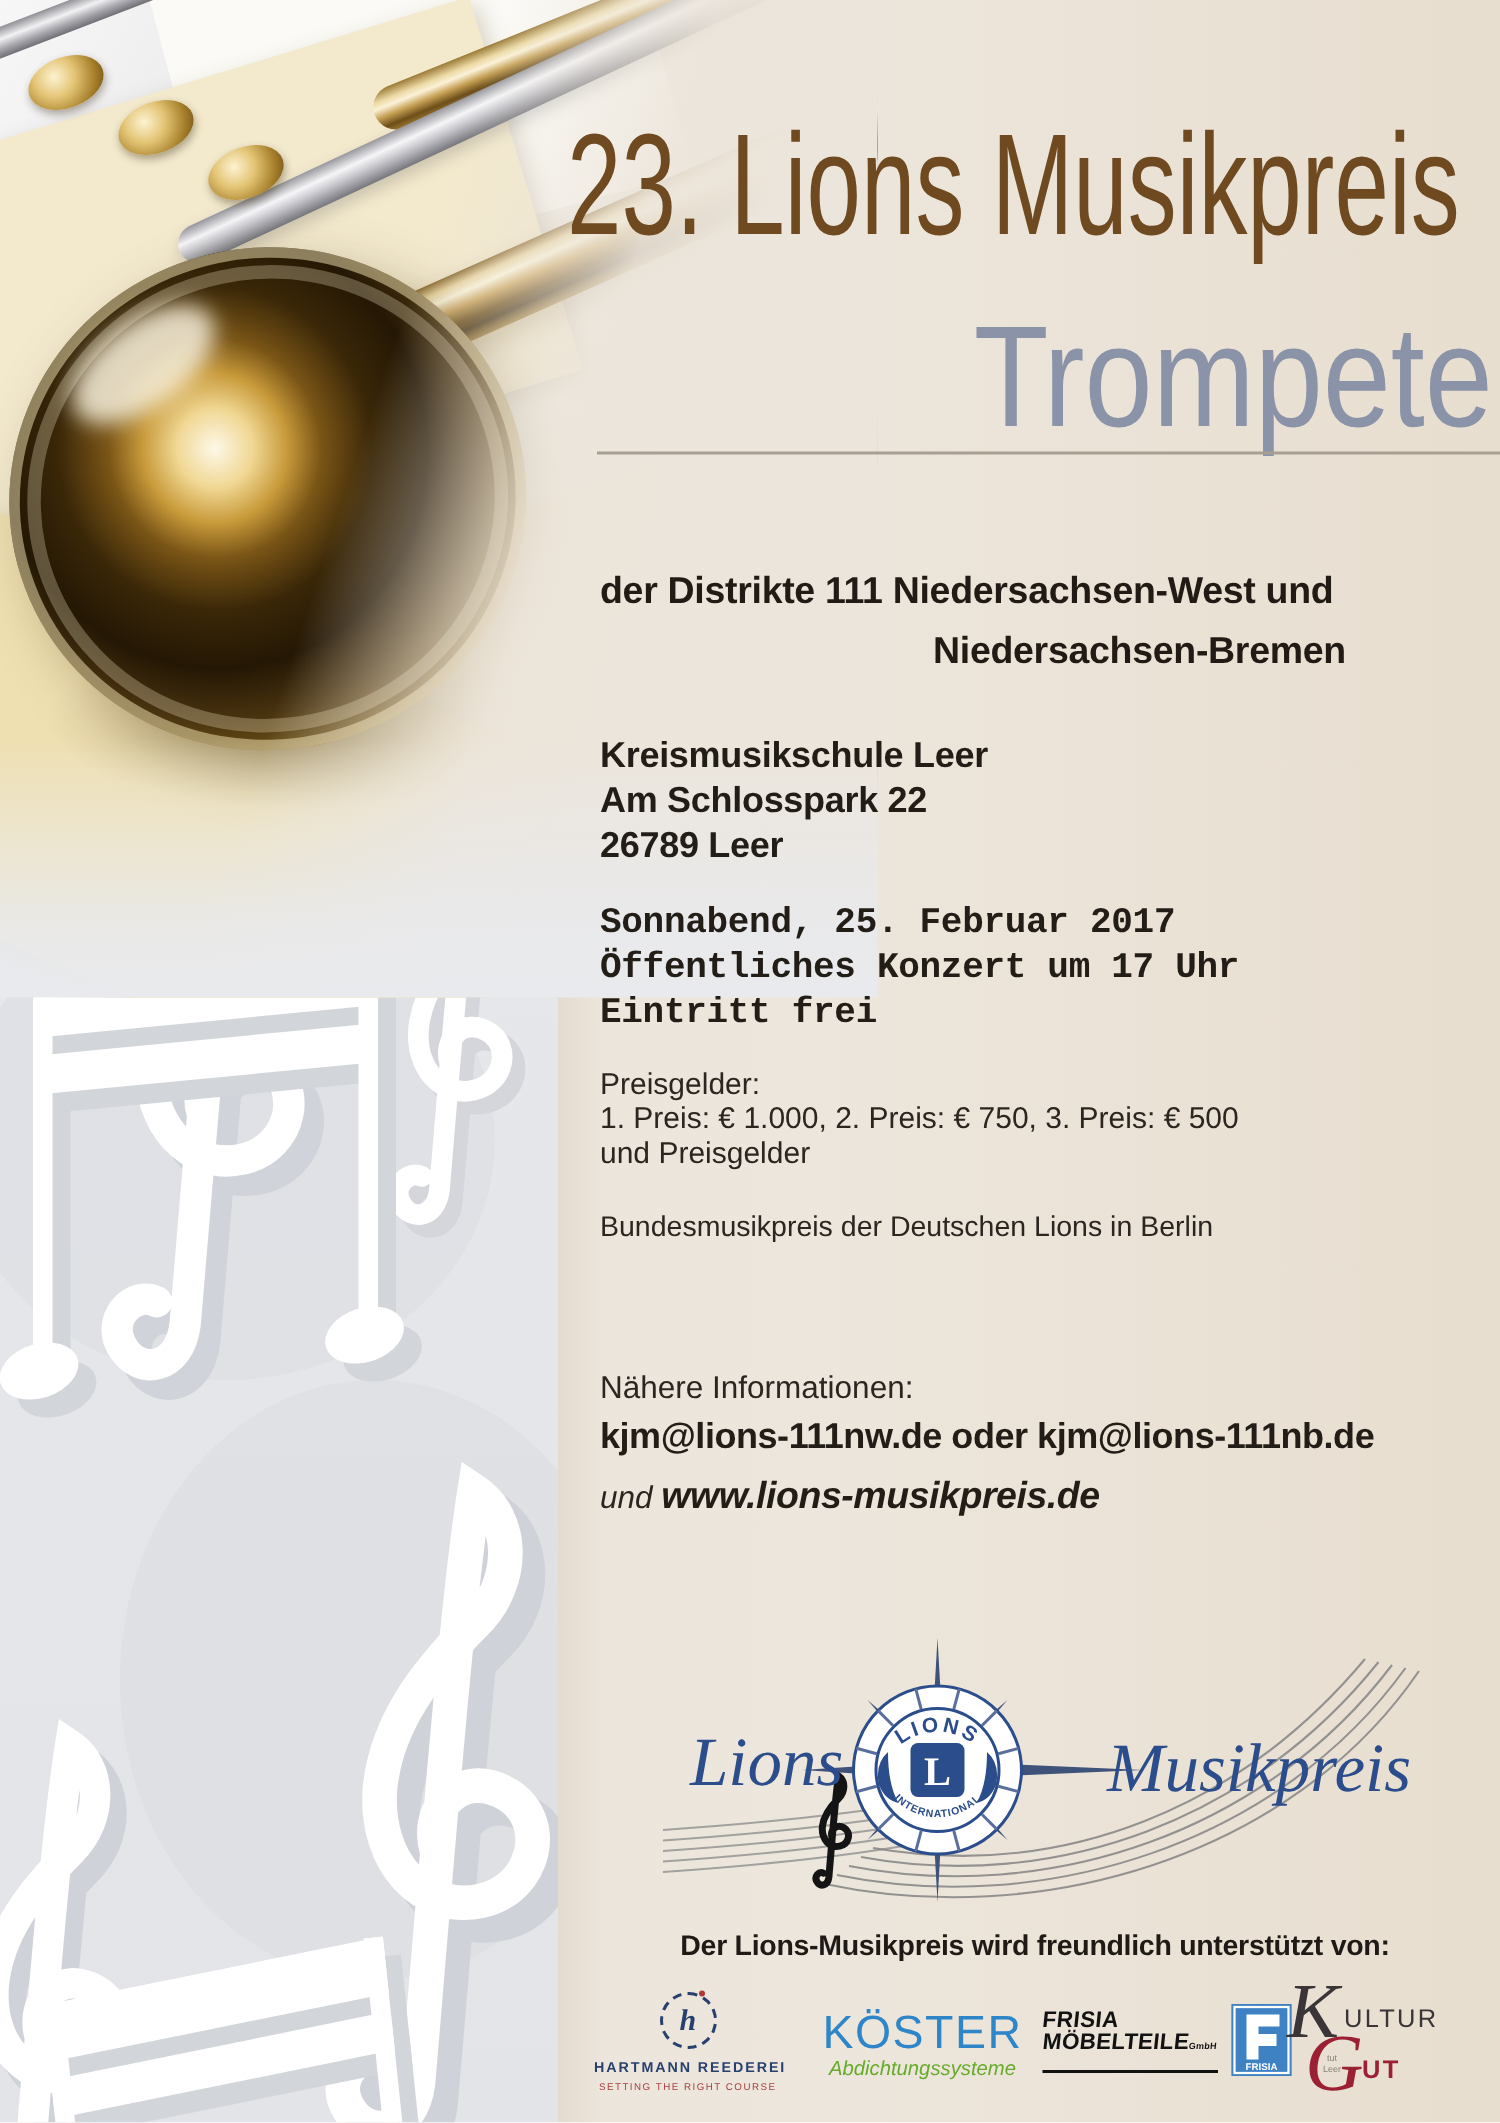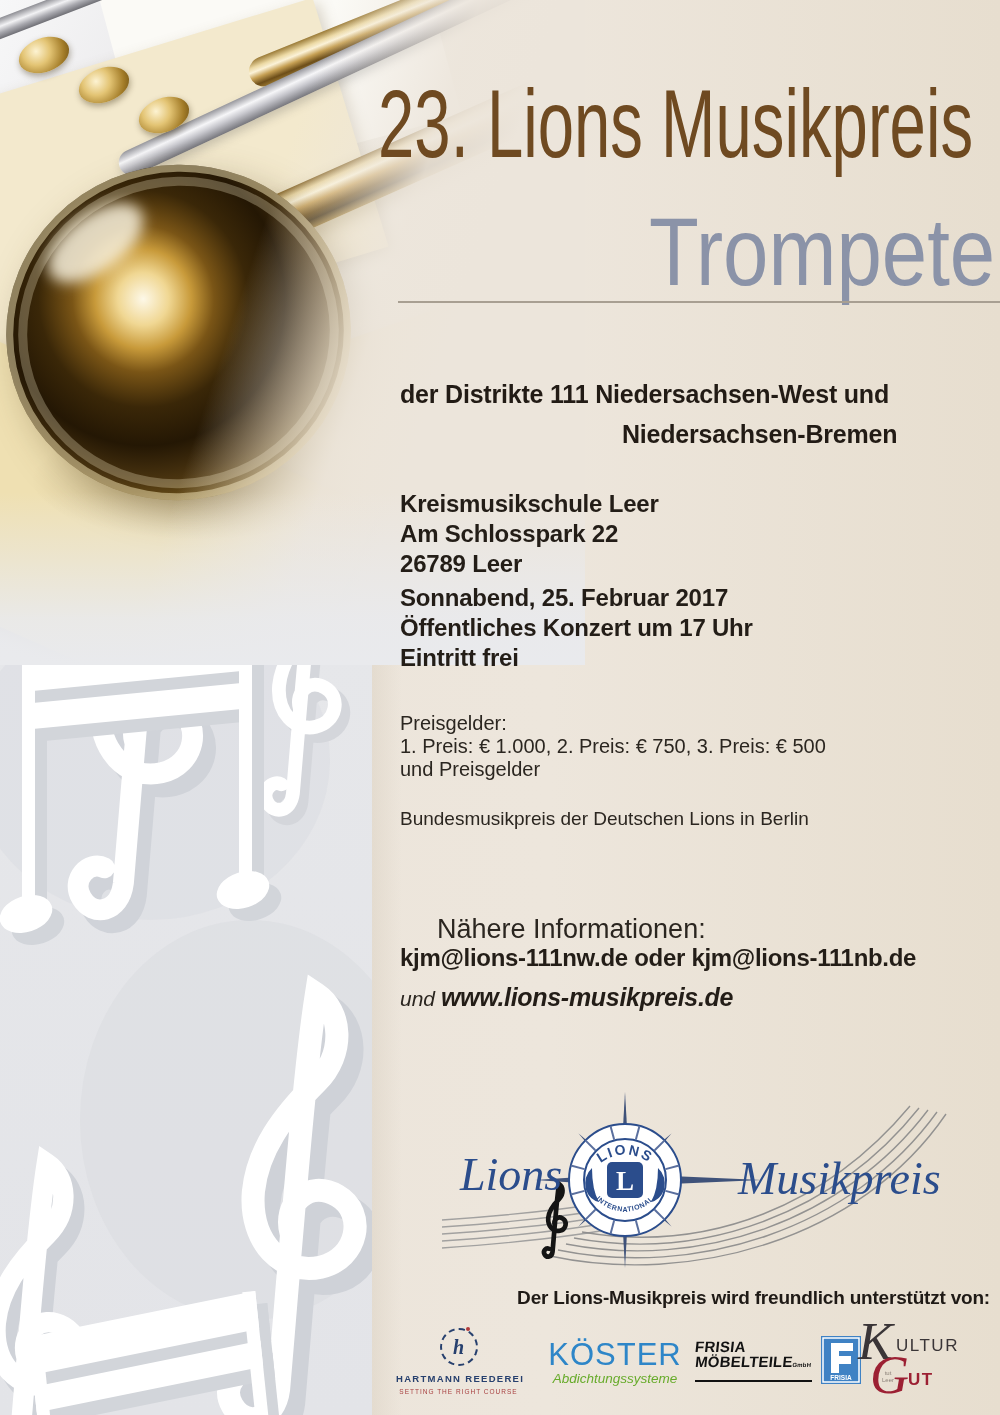--- a/index.html
+++ b/index.html
@@ -54,32 +54,32 @@
   .title{position:absolute;top:76px;right:27px;margin:0;font-size:96px;line-height:96px;font-weight:400;
     color:#6f4a21;white-space:nowrap;transform:scaleX(.68);transform-origin:right center;letter-spacing:0;}
   .subtitle{position:absolute;top:204px;right:5px;margin:0;font-size:96px;line-height:96px;font-weight:400;
     color:#8b93a8;white-space:nowrap;transform:scaleX(.85);transform-origin:right center;}
   .rule{position:absolute;top:301px;left:398px;right:0;height:2px;background:#a89f92;}
   .district{position:absolute;left:400px;top:374px;width:545px;font-size:25px;line-height:40px;font-weight:bold;
     color:#221b15;letter-spacing:-.2px;}
   .district .l2{padding-left:222px;}
   .block-b{position:absolute;left:400px;font-size:24px;line-height:30px;font-weight:bold;color:#231d17;letter-spacing:-.2px;}
   .venue{top:489px;}
-  .event{top:583px;}
+  .event{top:601px;font-family:Liberation Mono, monospace;}
   .block-r{position:absolute;left:400px;font-size:20px;line-height:23px;color:#2b2620;}
   .prizes{top:712px;}
   .qual{top:808px;font-size:19px;line-height:21px;}
-  .info-h{position:absolute;left:400px;top:914px;font-size:27px;color:#2b2620;margin-left:37px;}
+  .info-h{position:absolute;left:400px;top:914px;font-size:21px;color:#2b2620;}
   .emails{position:absolute;left:400px;top:944px;font-size:24px;font-weight:bold;color:#231d17;letter-spacing:-.3px;}
   .webline{position:absolute;left:400px;top:983px;font-size:21px;color:#2b2620;font-style:italic;}
   .webline b{font-size:25px;color:#231d17;letter-spacing:-.3px;}
   
   .logo-svg{position:absolute;left:440px;top:1080px;}
   
-  .supported{position:absolute;left:390px;right:10px;top:1287px;text-align:right;
+  .supported{position:absolute;left:390px;right:10px;top:1287px;text-align:center;
     font-size:19px;font-weight:bold;color:#1f1a16;letter-spacing:-.2px;}
   .sp{position:absolute;top:1328px;text-align:center;}
   .hartmann{left:396px;width:125px;}
   .h-circle{width:34px;height:34px;margin:0 auto;border:2px dashed #27406e;border-radius:50%;
     display:flex;align-items:center;justify-content:center;position:relative;background:transparent;}
   .h-circle .mono{font-family:"Liberation Serif",serif;font-style:italic;font-weight:bold;font-size:20px;color:#27406e;}
   .h-circle .tick{position:absolute;top:-3px;right:6px;width:4px;height:4px;background:#b03a3a;border-radius:50%;}
   .h-name{margin-top:7px;font-size:9.5px;font-weight:bold;color:#27406e;letter-spacing:1.3px;white-space:nowrap;}
   .h-tag{margin-top:4px;font-size:6.5px;color:#a84040;letter-spacing:1px;white-space:nowrap;}
   .koster{left:545px;width:140px;top:1340px;}

